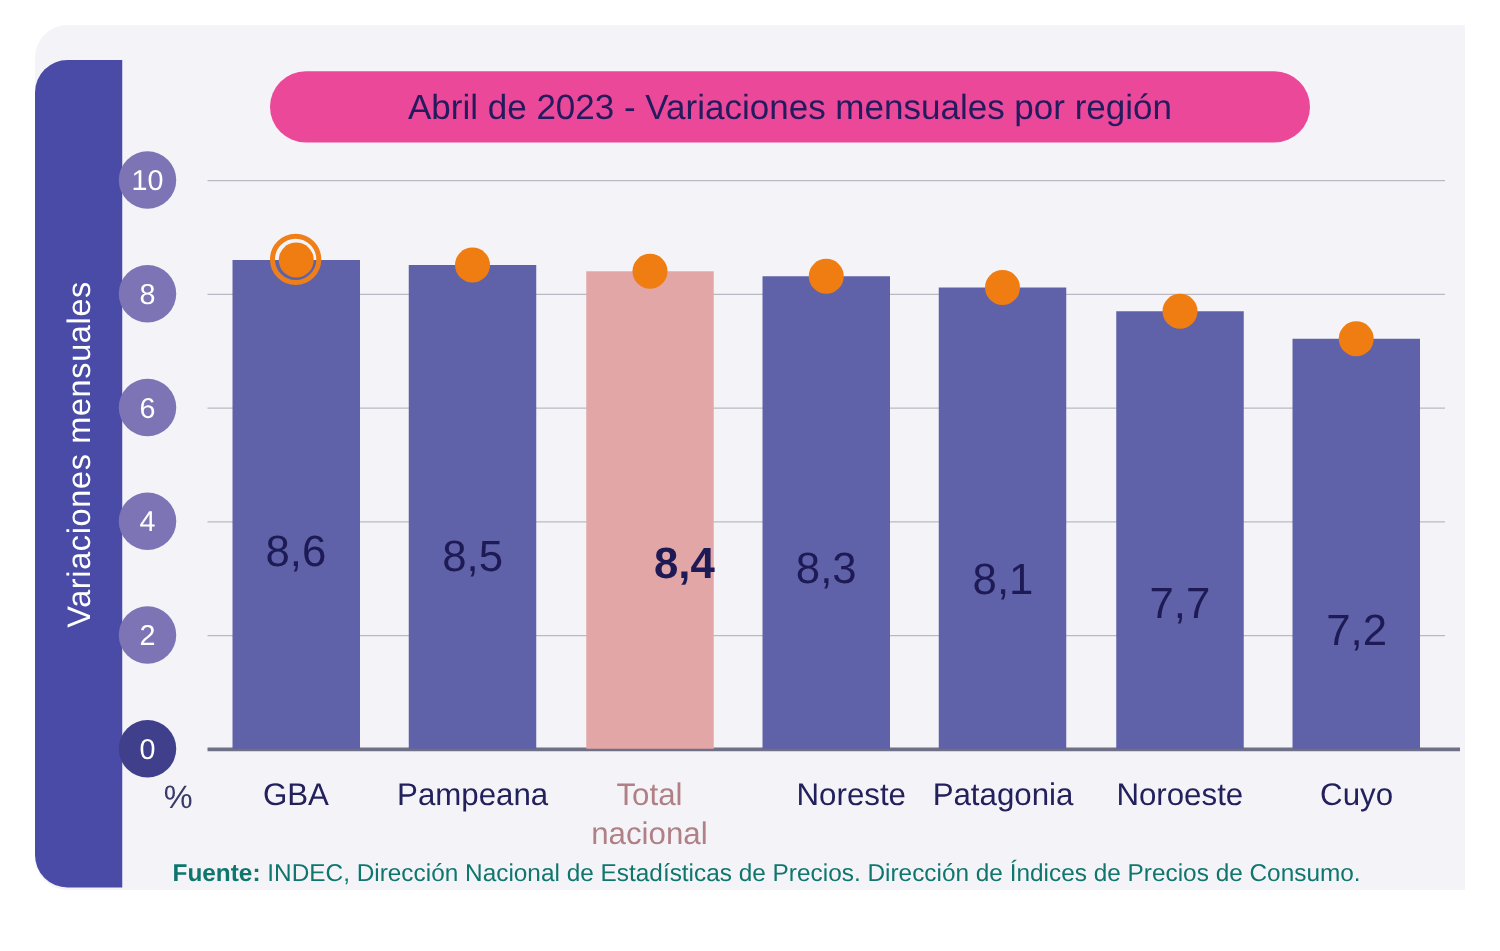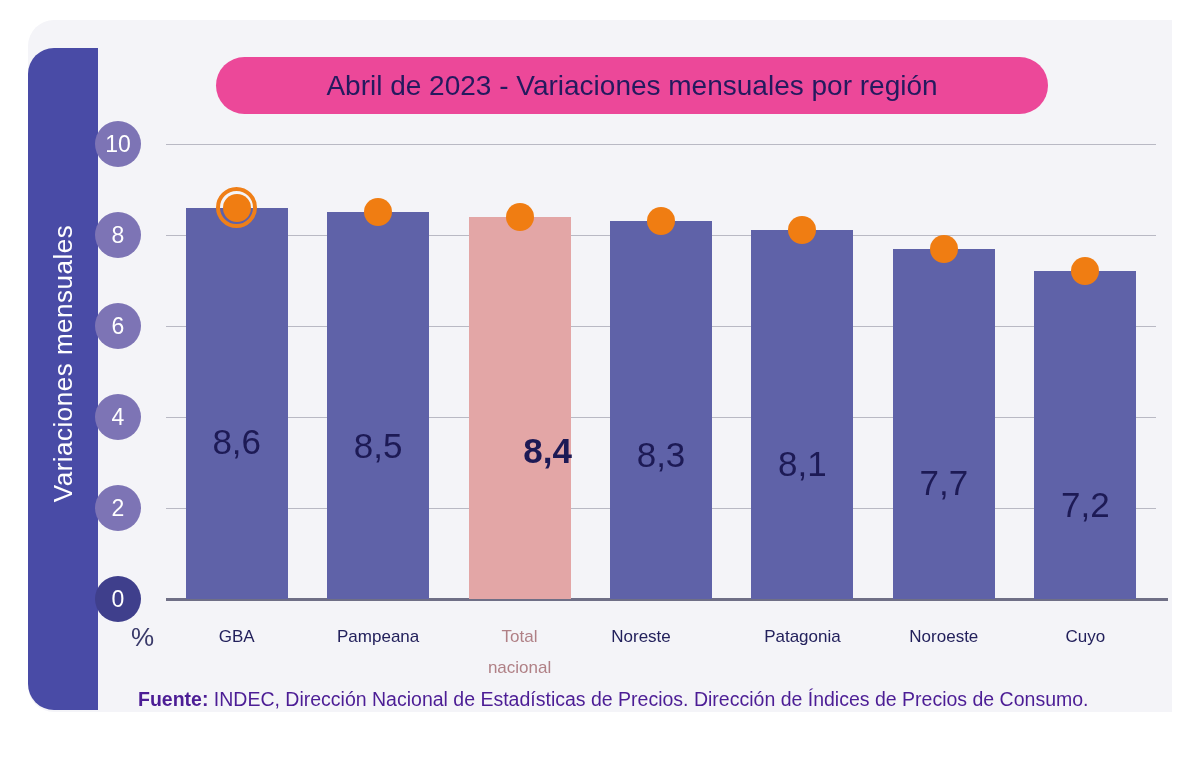--- a/index.html
+++ b/index.html
@@ -192,33 +192,33 @@
     border-radius: 50%;
     border: 4px solid #ef7f18;
     box-sizing: border-box;
   }
 
   
   .xlabel {
     position: absolute;
     text-align: center;
     color: #23215c;
-    font-size: 17px;
+    font-size: 25px;
     line-height: 31px;
   }
   .xlabel.accent {
     color: #b08086;
   }
 
   
   .source {
     position: absolute;
     left: 110px;
     top: 668px;
-    color: #4c1d95;
+    color: #0f766e;
     font-size: 19.5px;
     white-space: nowrap;
   }
   .source b { font-weight: bold; }
 </style>
 </head>
 <body>
 
 <div id="root">
   <div class="card">
@@ -267,21 +267,21 @@
         </div>
         <div class="dot" style="left: 353.571px; top: 72.8px;"></div>
         <div class="xlabel accent" style="left: 282.571px; width: 142px; top: 477px;">
           <div>Total</div>
           <div>nacional</div>
         </div>
         <div class="bar" style="left: 444px; width: 102px; height: 377.65px;">
           <div class="bar-value">8,3</div>
         </div>
         <div class="dot" style="left: 495px; top: 77.35px;"></div>
-        <div class="xlabel" style="left: 404px; width: 142px; top: 477px;">
+        <div class="xlabel" style="left: 444px; width: 142px; top: 477px;">
           <div>Noreste</div>
         </div>
         <div class="bar" style="left: 585.429px; width: 102px; height: 368.55px;">
           <div class="bar-value">8,1</div>
         </div>
         <div class="dot" style="left: 636.429px; top: 86.45px;"></div>
         <div class="xlabel" style="left: 565.429px; width: 142px; top: 477px;">
           <div>Patagonia</div>
         </div>
         <div class="bar" style="left: 726.857px; width: 102px; height: 350.35px;">

